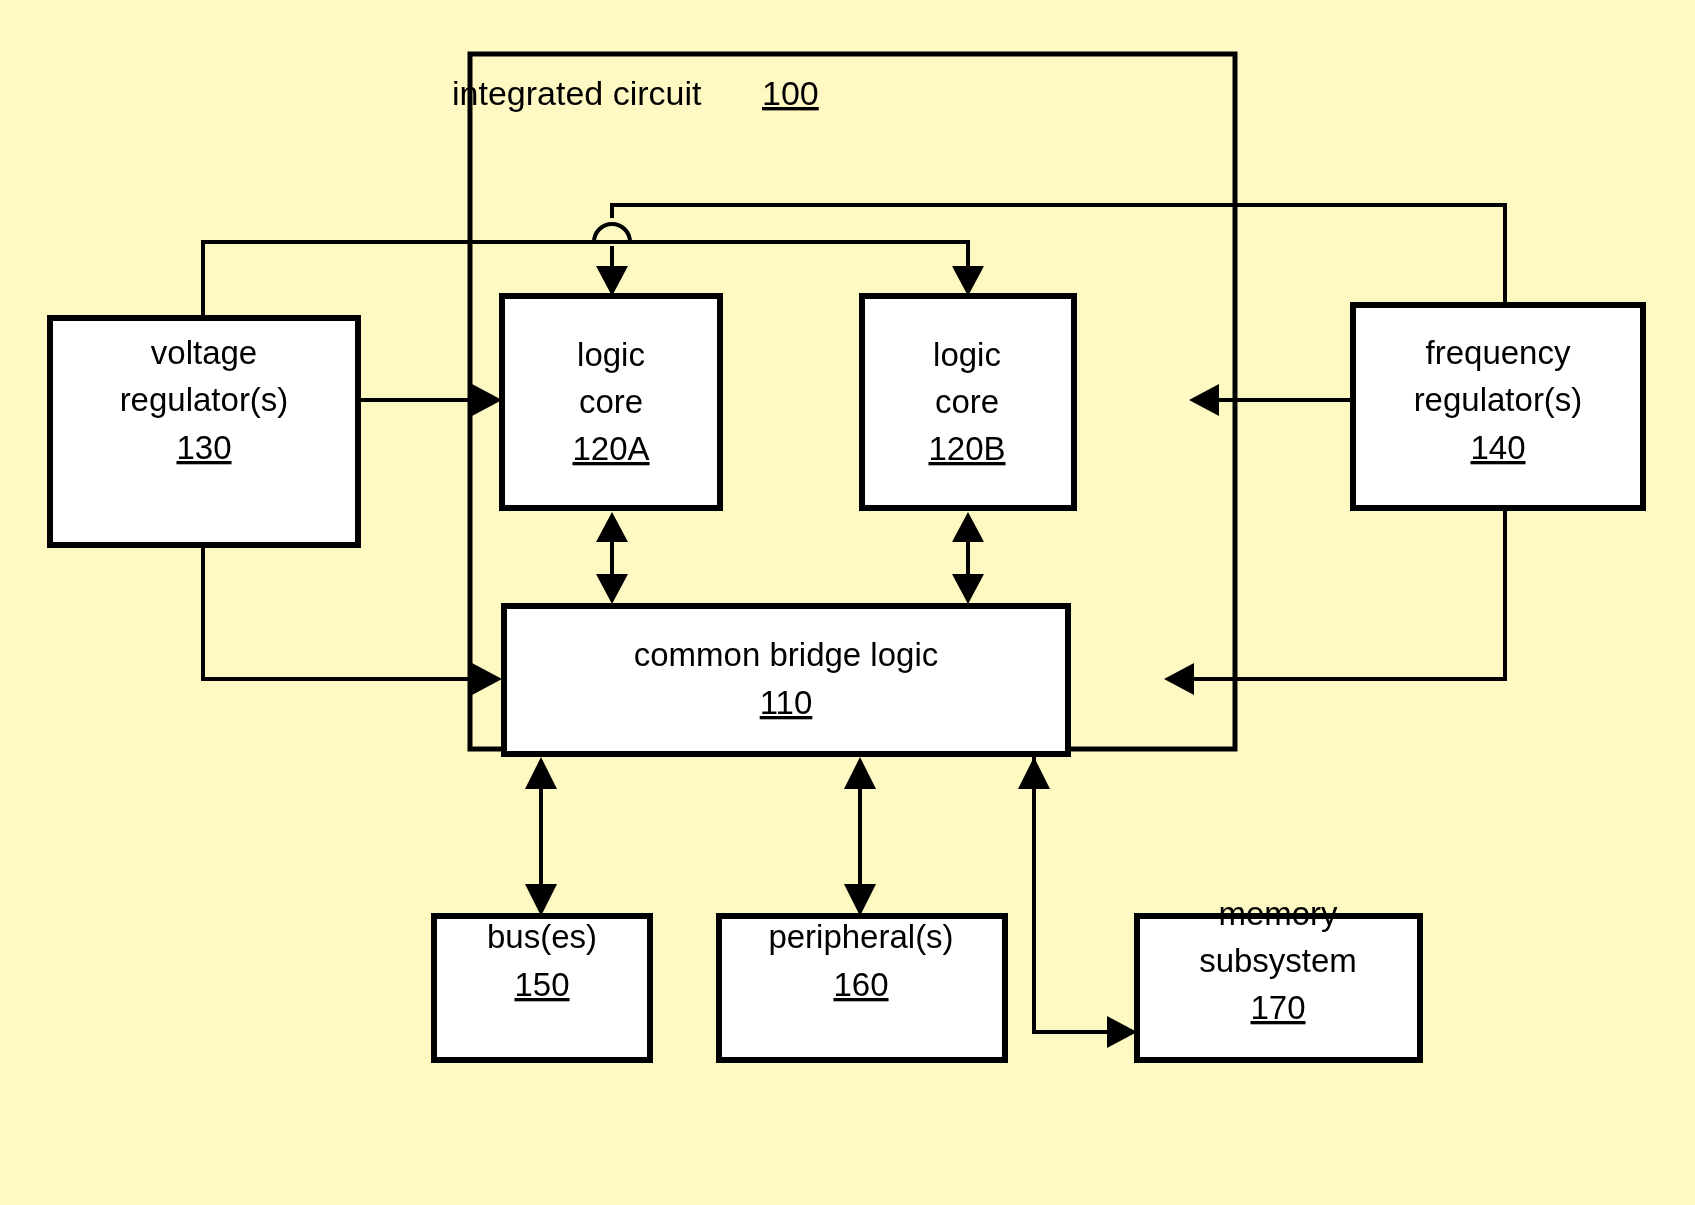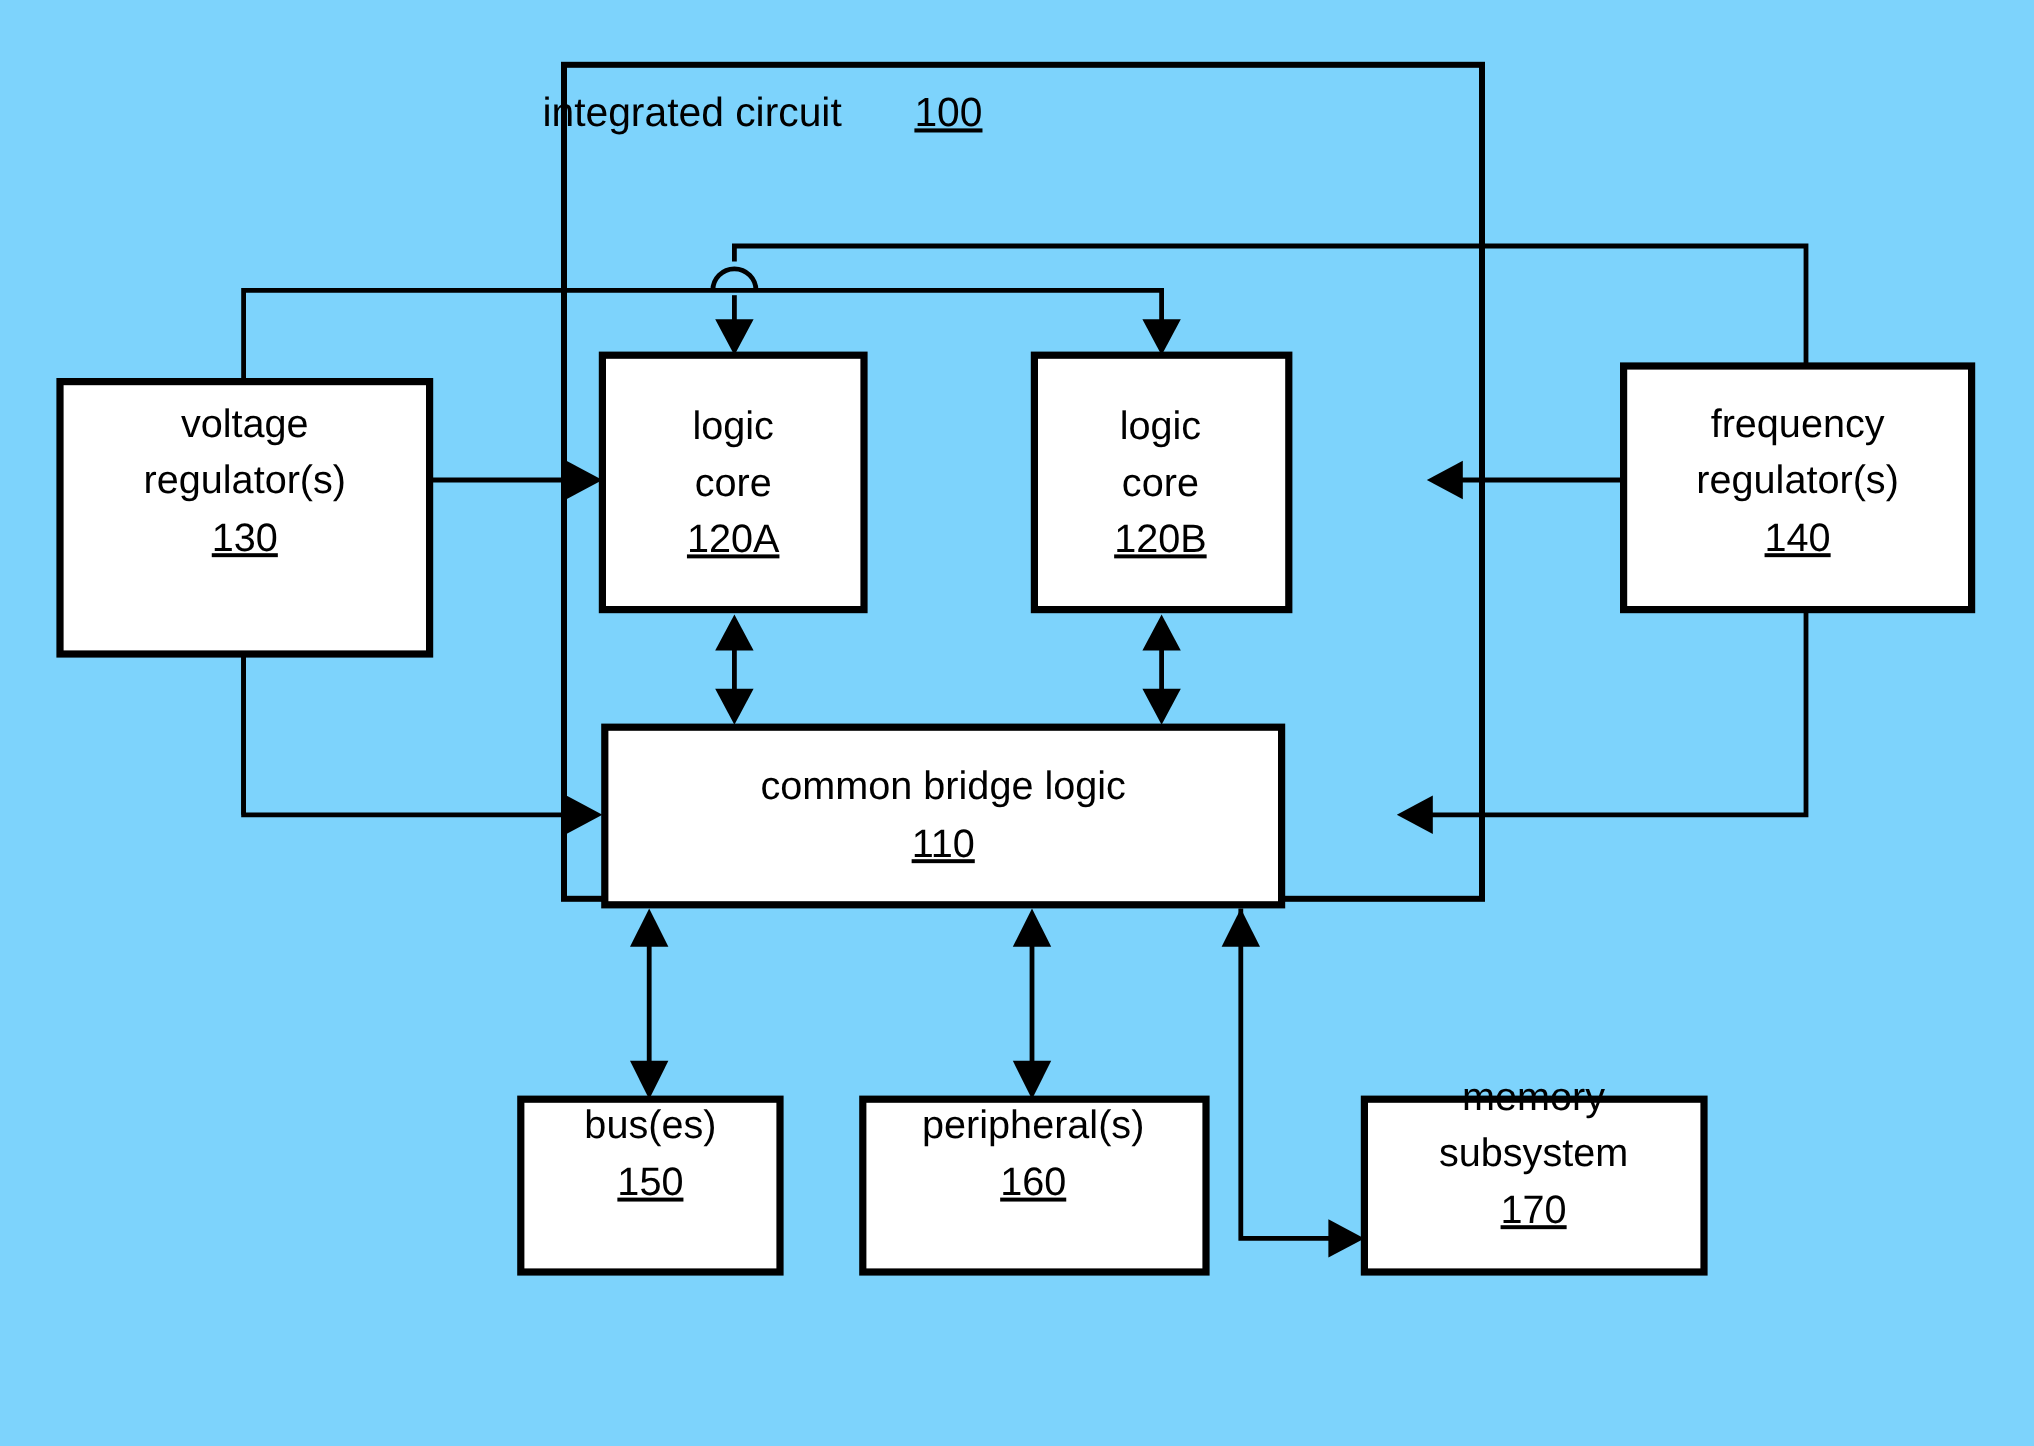--- a/index.html
+++ b/index.html
@@ -10,21 +10,21 @@
   body {
     width: 1695px;
     height: 1205px;
     font-family: "Liberation Sans", sans-serif;
     overflow: hidden;
   }
   #diagram-root {
     position: relative;
     width: 1695px;
     height: 1205px;
-    background: #7dd3fc;
+    background: #fef9c3;
   }
   svg.fig {
     position: absolute;
     top: 0;
     left: 0;
     width: 1695px;
     height: 1205px;
   }
   .wire {
     fill: none;

